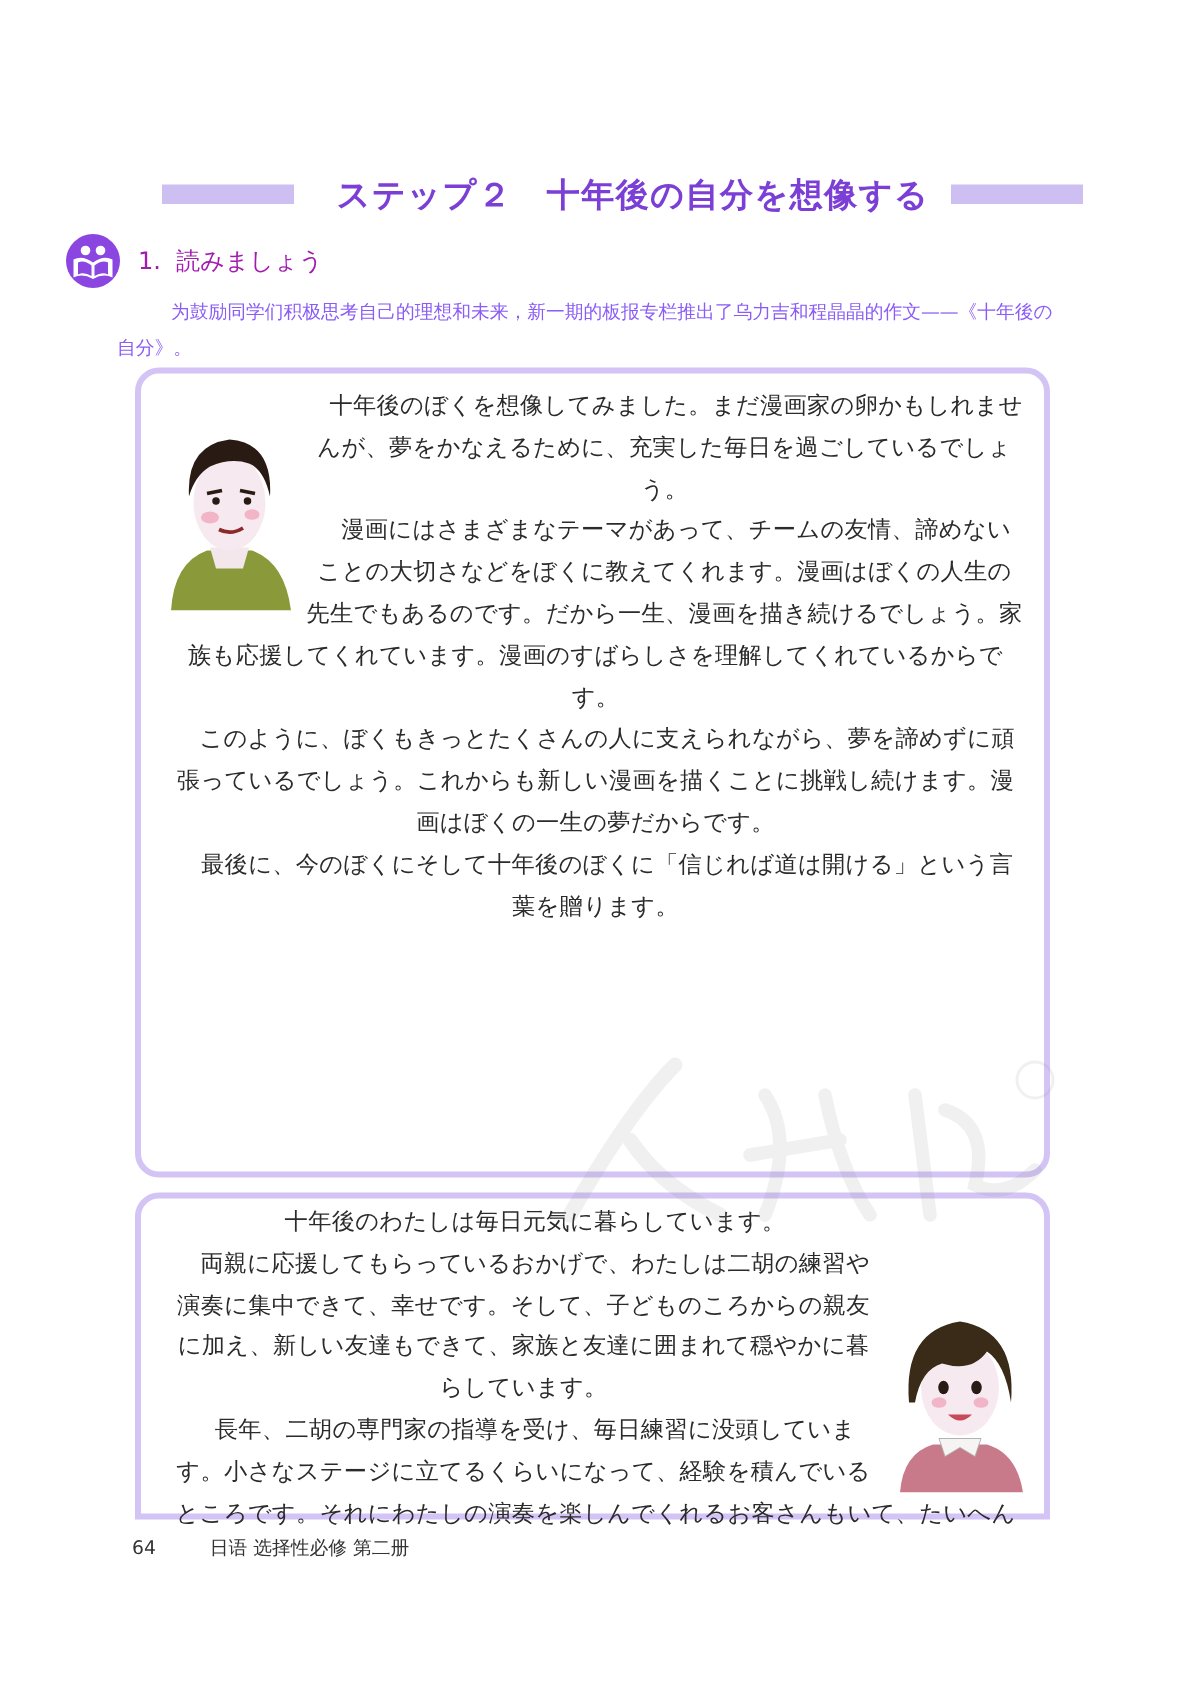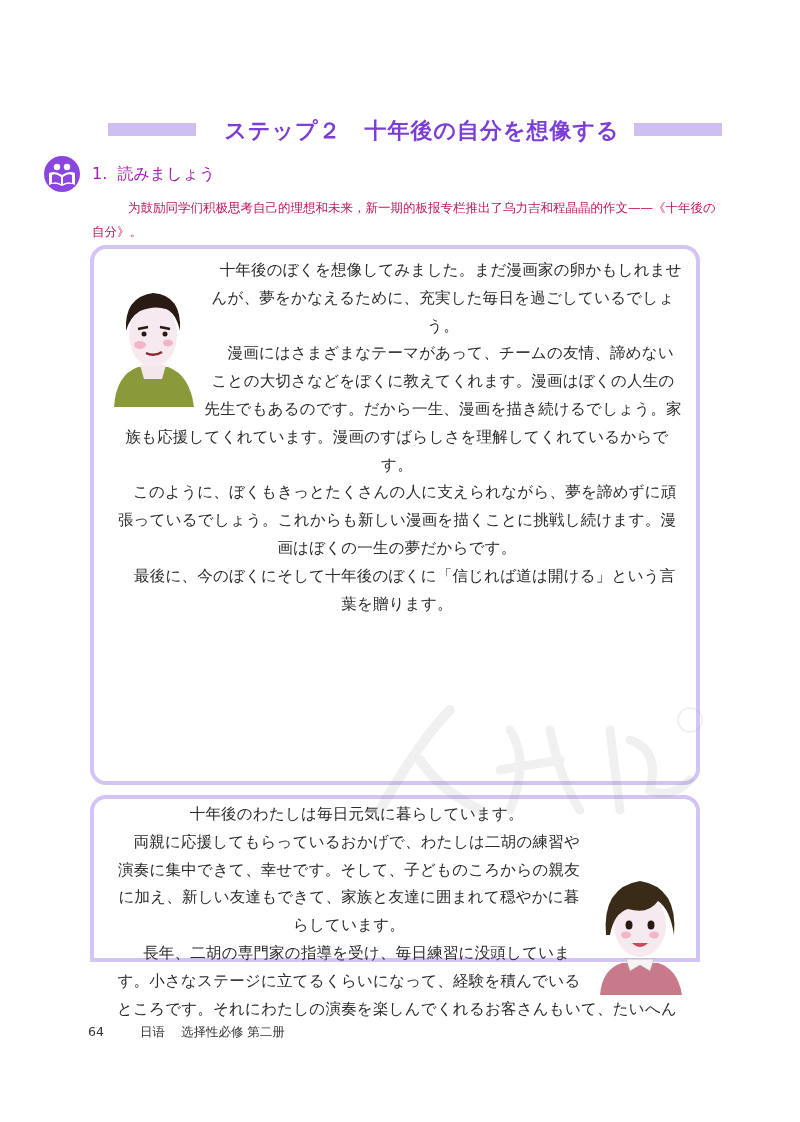--- a/index.html
+++ b/index.html
@@ -26,31 +26,31 @@
   }
   .section-icon {
     width: 36px; height: 36px; border-radius: 50%; background: #8b45e0; position: relative;
   }
   .section-icon svg { position: absolute; left: 0; top: 0; }
   .section-title {
     margin-left: 12px; font-family: "DejaVu Sans", "Liberation Sans", sans-serif;
     font-size: 16px; color: #a21caf;
   }
   .intro {
-    position: absolute; top: 196px; left: 92px; width: 630px;
-    font-size: 12.5px; line-height: 24px; color: #be185d;
+    position: absolute; top: 196px; left: 78px; width: 630px;
+    font-size: 12.5px; line-height: 24px; color: #8b5cf6;
     text-indent: 36px;
   }
   .box {
     position: absolute; left: 90px; width: 610px; background: #fff;
     border: 4px solid #d3c4f5; border-radius: 16px;
     box-sizing: border-box;
   }
   .box1 { top: 245px; height: 540px; }
-  .box2 { top: 795px; height: 167px; border-bottom-left-radius: 0; border-bottom-right-radius: 0; }
+  .box2 { top: 795px; height: 218px; border-bottom-left-radius: 0; border-bottom-right-radius: 0; }
   .essay {
     position: absolute; left: 18px; right: 14px; top: 8px;
     font-size: 15.5px; line-height: 27.8px; color: #2b2b2b; letter-spacing: 0.2px; text-align: center;
   }
   .essay p { margin: 0; text-indent: 1em; }
   .box2 .essay { top: 2px; }
   .avatar-boy {
     float: left; width: 86px; height: 128px; margin: 22px 8px 0 -2px; shape-outside: inset(0);
   }
   .avatar-girl {
@@ -58,21 +58,21 @@
   }
   .watermark {
     position: absolute; left: 360px; top: 700px; width: 360px; height: 120px;
     pointer-events: none; opacity: 0.12;
   }
   .footer {
     position: absolute; top: 1024px; left: 88px;
     font-family: "DejaVu Sans", "Liberation Sans", sans-serif; font-size: 12.5px; color: #333;
   }
   .footer .page-num { margin-right: 32px; }
-  .footer .book { margin-right: 12px; }
+  .footer .book { }
 </style>
 </head>
 <body>
 
 <div class="title-row">
   <div class="title-bar left"></div>
   <div class="title-text">ステップ２　十年後の自分を想像する</div>
   <div class="title-bar right"></div>
 </div>
 

